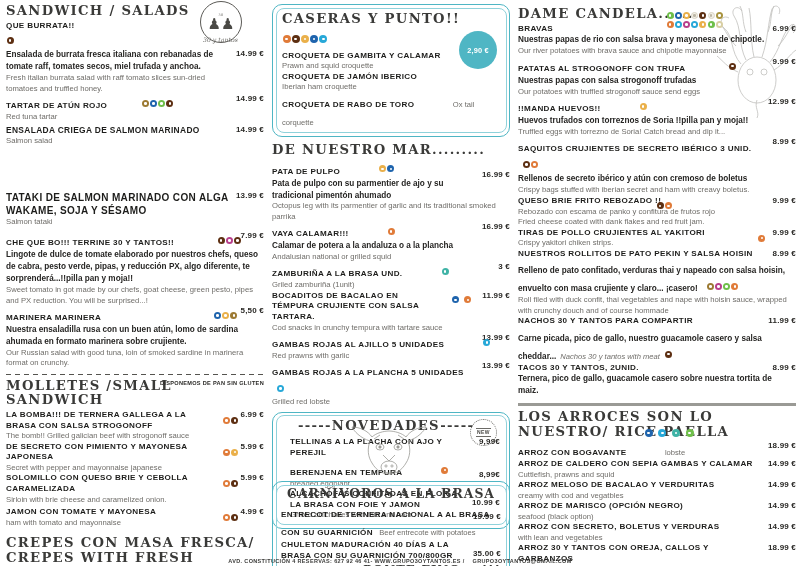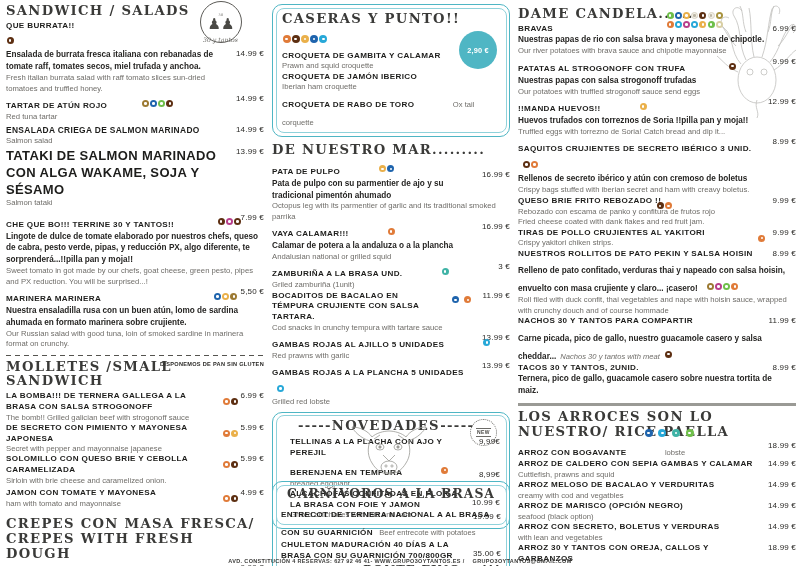--- a/index.html
+++ b/index.html
@@ -56,21 +56,21 @@
     font-weight:400;
     color:#6f6d69;
     line-height:1.34;
     display:block;
     padding-right:34px;
   }
   .price{
     position:absolute;
     right:0;
     font-size:8px;
-    font-weight:400;
+    font-weight:700;
     color:#2a2926;
     white-space:nowrap;
     letter-spacing:.2px;
   }
 
   .rowline{position:relative;}
   .gap2{height:2px;}
   .gap3{height:3px;}
   .gap4{height:4px;}
   .gap8{height:8px;}
@@ -232,21 +232,21 @@
       <div class="gap3"></div>
 
       <div class="dish rowline">
         <span class="price">14.99 €</span>
         <span class="dname" style="font-size:8.4px;">ENSALADA CRIEGA DE SALMON MARINADO</span>
         <span class="desc-en">Salmon salad</span>
       </div>
 
       <div class="dish rowline">
         <span class="price">13.99 €</span>
-        <span class="dname" style="font-size:13px;">TATAKI DE SALMON MARINADO CON ALGA WAKAME, SOJA Y SÉSAMO</span>
+        <span class="dname" style="font-size:10px;margin-top:44px;">TATAKI DE SALMON MARINADO CON ALGA WAKAME, SOJA Y SÉSAMO</span>
         <span class="desc-en">Salmon tataki</span>
       </div>
 
       <div class="gap4"></div>
 
       <div class="dish rowline">
         <span class="price">7.99 €</span>
         <span class="dname" style="display:inline;">CHE QUE BO!!! TERRINE 30 Y TANTOS!!</span><span class="alrow">&nbsp;&nbsp;<i class="al milk"></i><i class="al sulphite"></i><i class="al milk"></i></span>
         <span class="desc-es" style="padding-right:4px;">Lingote de dulce de tomate elaborado por nuestros chefs, queso de cabra, pesto verde, pipas, y reducción PX, algo diferente, te sorprenderá...!!pilla pan y moja!!</span>
         <span class="desc-en" style="padding-right:4px;">Sweet tomato in got made by our chefs, goat cheese, green pesto, pipes and PX reduction. You will be surprised...!</span>

